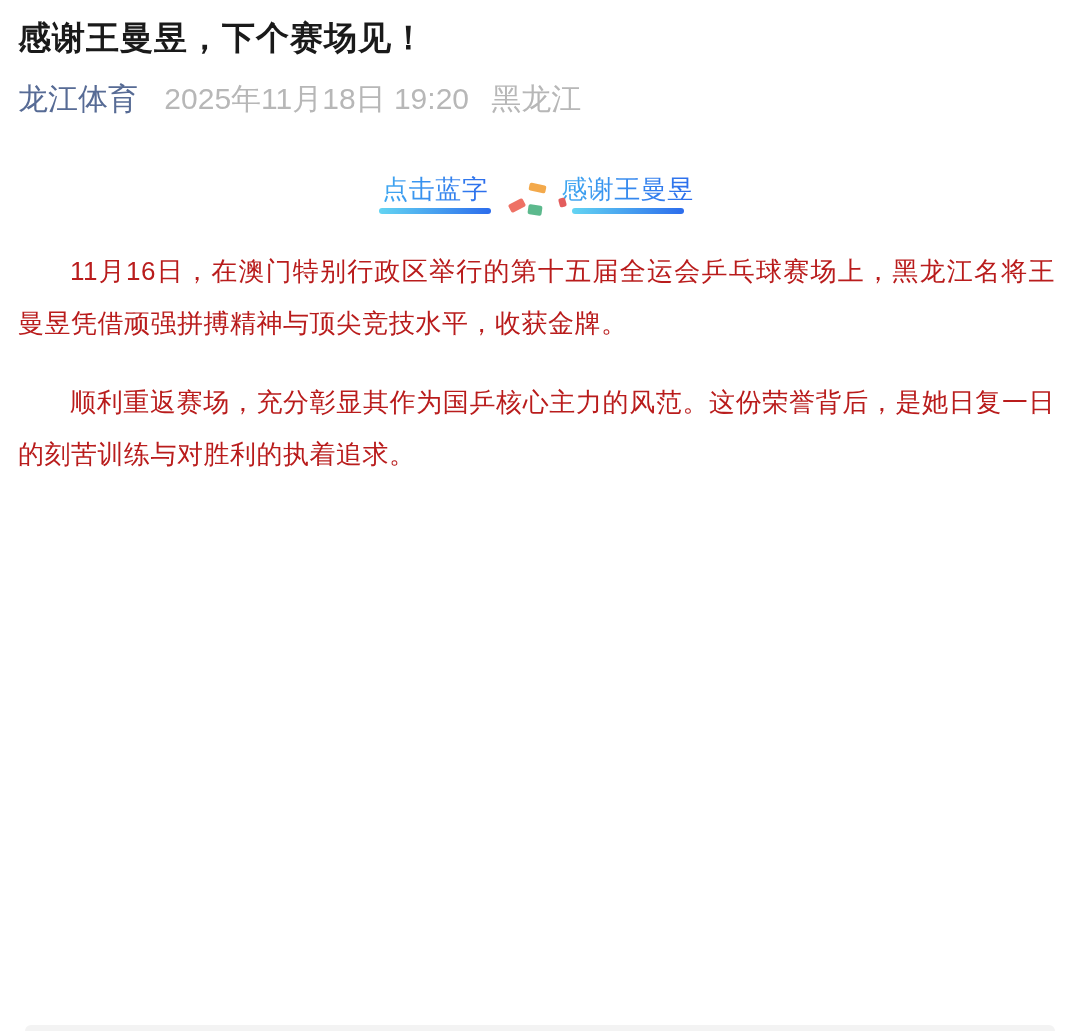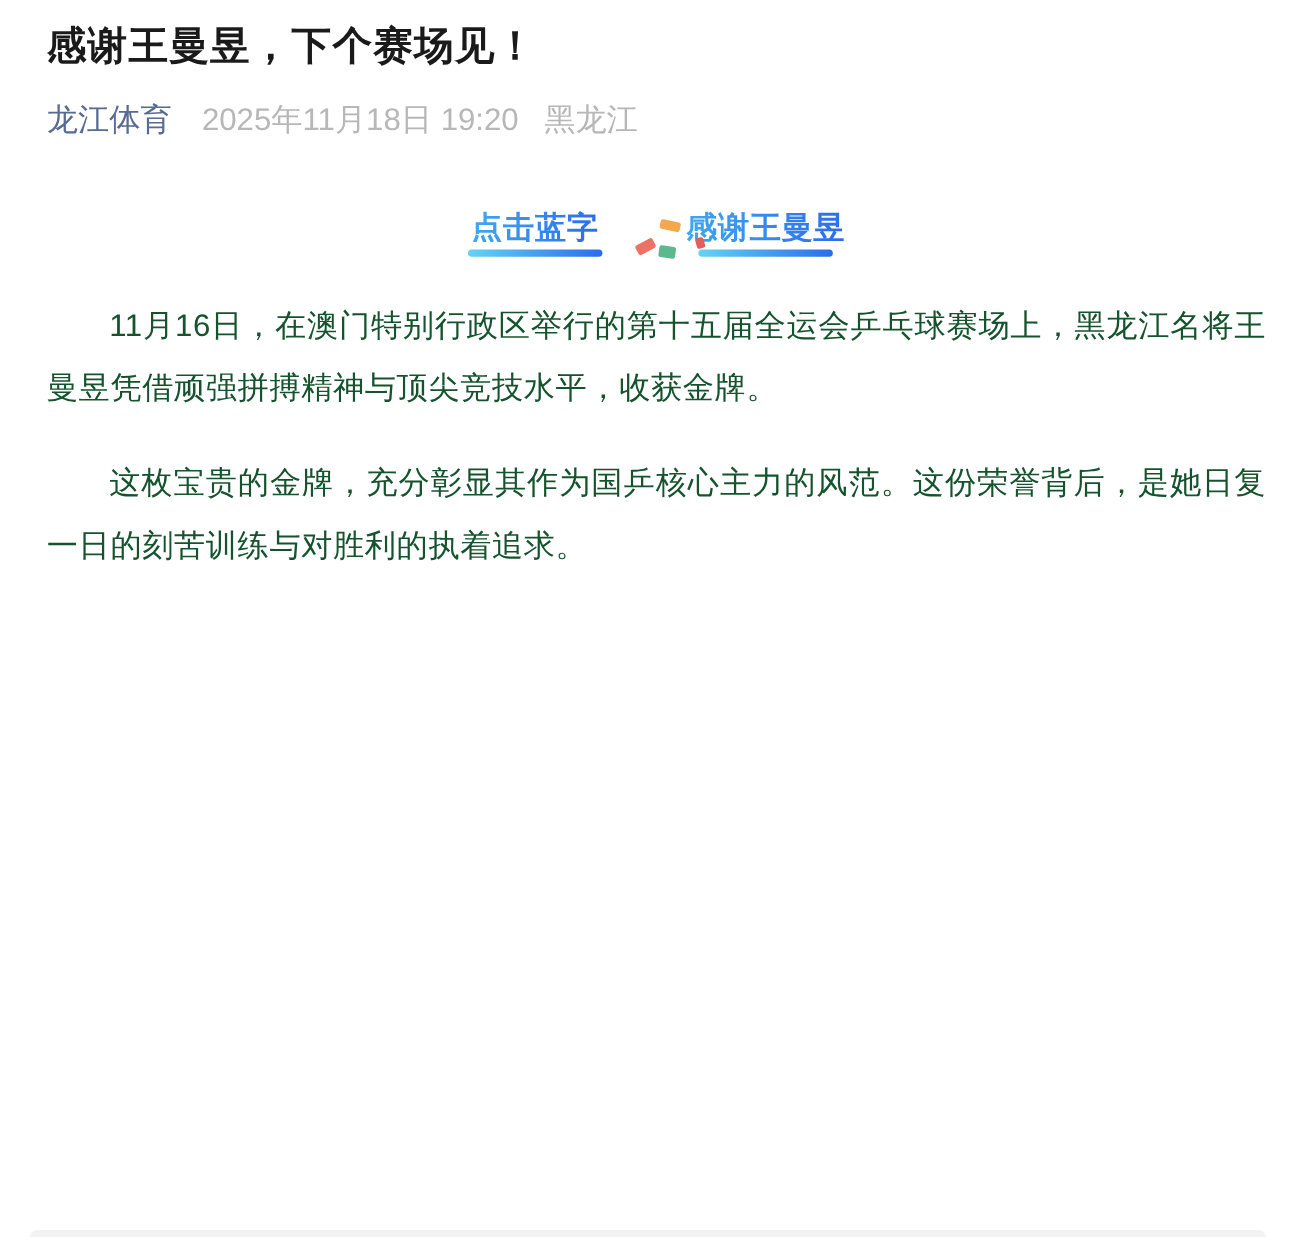--- a/index.html
+++ b/index.html
@@ -8,34 +8,34 @@
     background: #ffffff;
   }
   body {
     width: 1080px;
     height: 1031px;
     position: relative;
     overflow: hidden;
     font-family: "Liberation Sans", "DejaVu Sans", sans-serif;
   }
   .page {
-    padding: 16px 25px 0 39px;
+    padding: 16px 25px 0 18px;
     position: relative;
   }
   .article-title {
     margin: 0;
     font-size: 33px;
     line-height: 44px;
     font-weight: 700;
     color: #1a1a1a;
     letter-spacing: 1px;
   }
   .meta {
     margin-top: 24px;
-    font-size: 26px;
+    font-size: 30px;
     line-height: 30px;
     white-space: nowrap;
   }
   .meta .author {
     color: #576b95;
     text-decoration: none;
     cursor: pointer;
     margin-right: 18px;
   }
   .meta .date {
@@ -57,21 +57,21 @@
   .banner-item {
     display: flex;
     flex-direction: column;
     align-items: center;
     gap: 6px;
     cursor: pointer;
   }
   .banner-text {
     font-size: 26px;
     line-height: 26px;
-    font-weight: 700;
+    font-weight: 400;
     letter-spacing: 0.5px;
     background: linear-gradient(90deg, #3fa8f0, #2c6cec);
     -webkit-background-clip: text;
     background-clip: text;
     color: transparent;
   }
   .banner-underline {
     width: 112px;
     height: 6px;
     border-radius: 3px;
@@ -95,21 +95,21 @@
   .confetti .c-green  { left: 510px; top: 29px; width: 14px; height: 10px; background: #5cb98d; transform: rotate(8deg); }
   .confetti .c-red    { left: 541px; top: 22px; width: 7px;  height: 9px;  background: #e35d5d; transform: rotate(-15deg); }
   .content {
     margin-top: 31px;
   }
   .content p {
     margin: 0 0 27px 0;
     font-size: 26px;
     line-height: 52px;
     letter-spacing: 0.5px;
-    color: #14532d;
+    color: #b91c1c;
     text-align: justify;
     text-indent: 2em;
   }
   .content p:last-child {
     margin-bottom: 0;
   }
   .footer-card {
     position: absolute;
     bottom: 0;
     left: 25px;
@@ -144,18 +144,18 @@
     <div class="confetti">
       <i class="c-orange"></i>
       <i class="c-salmon"></i>
       <i class="c-green"></i>
       <i class="c-red"></i>
     </div>
   </div>
 
   <div class="content">
     <p>11月16日，在澳门特别行政区举行的第十五届全运会乒乓球赛场上，黑龙江名将王曼昱凭借顽强拼搏精神与顶尖竞技水平，收获金牌。</p>
-    <p>这枚宝贵的金牌，充分彰显其作为国乒核心主力的风范。这份荣誉背后，是她日复一日的刻苦训练与对胜利的执着追求。</p>
+    <p>顺利重返赛场，充分彰显其作为国乒核心主力的风范。这份荣誉背后，是她日复一日的刻苦训练与对胜利的执着追求。</p>
   </div>
 
 </div>
 
 <div class="footer-card"></div>
 
 </body></html>

